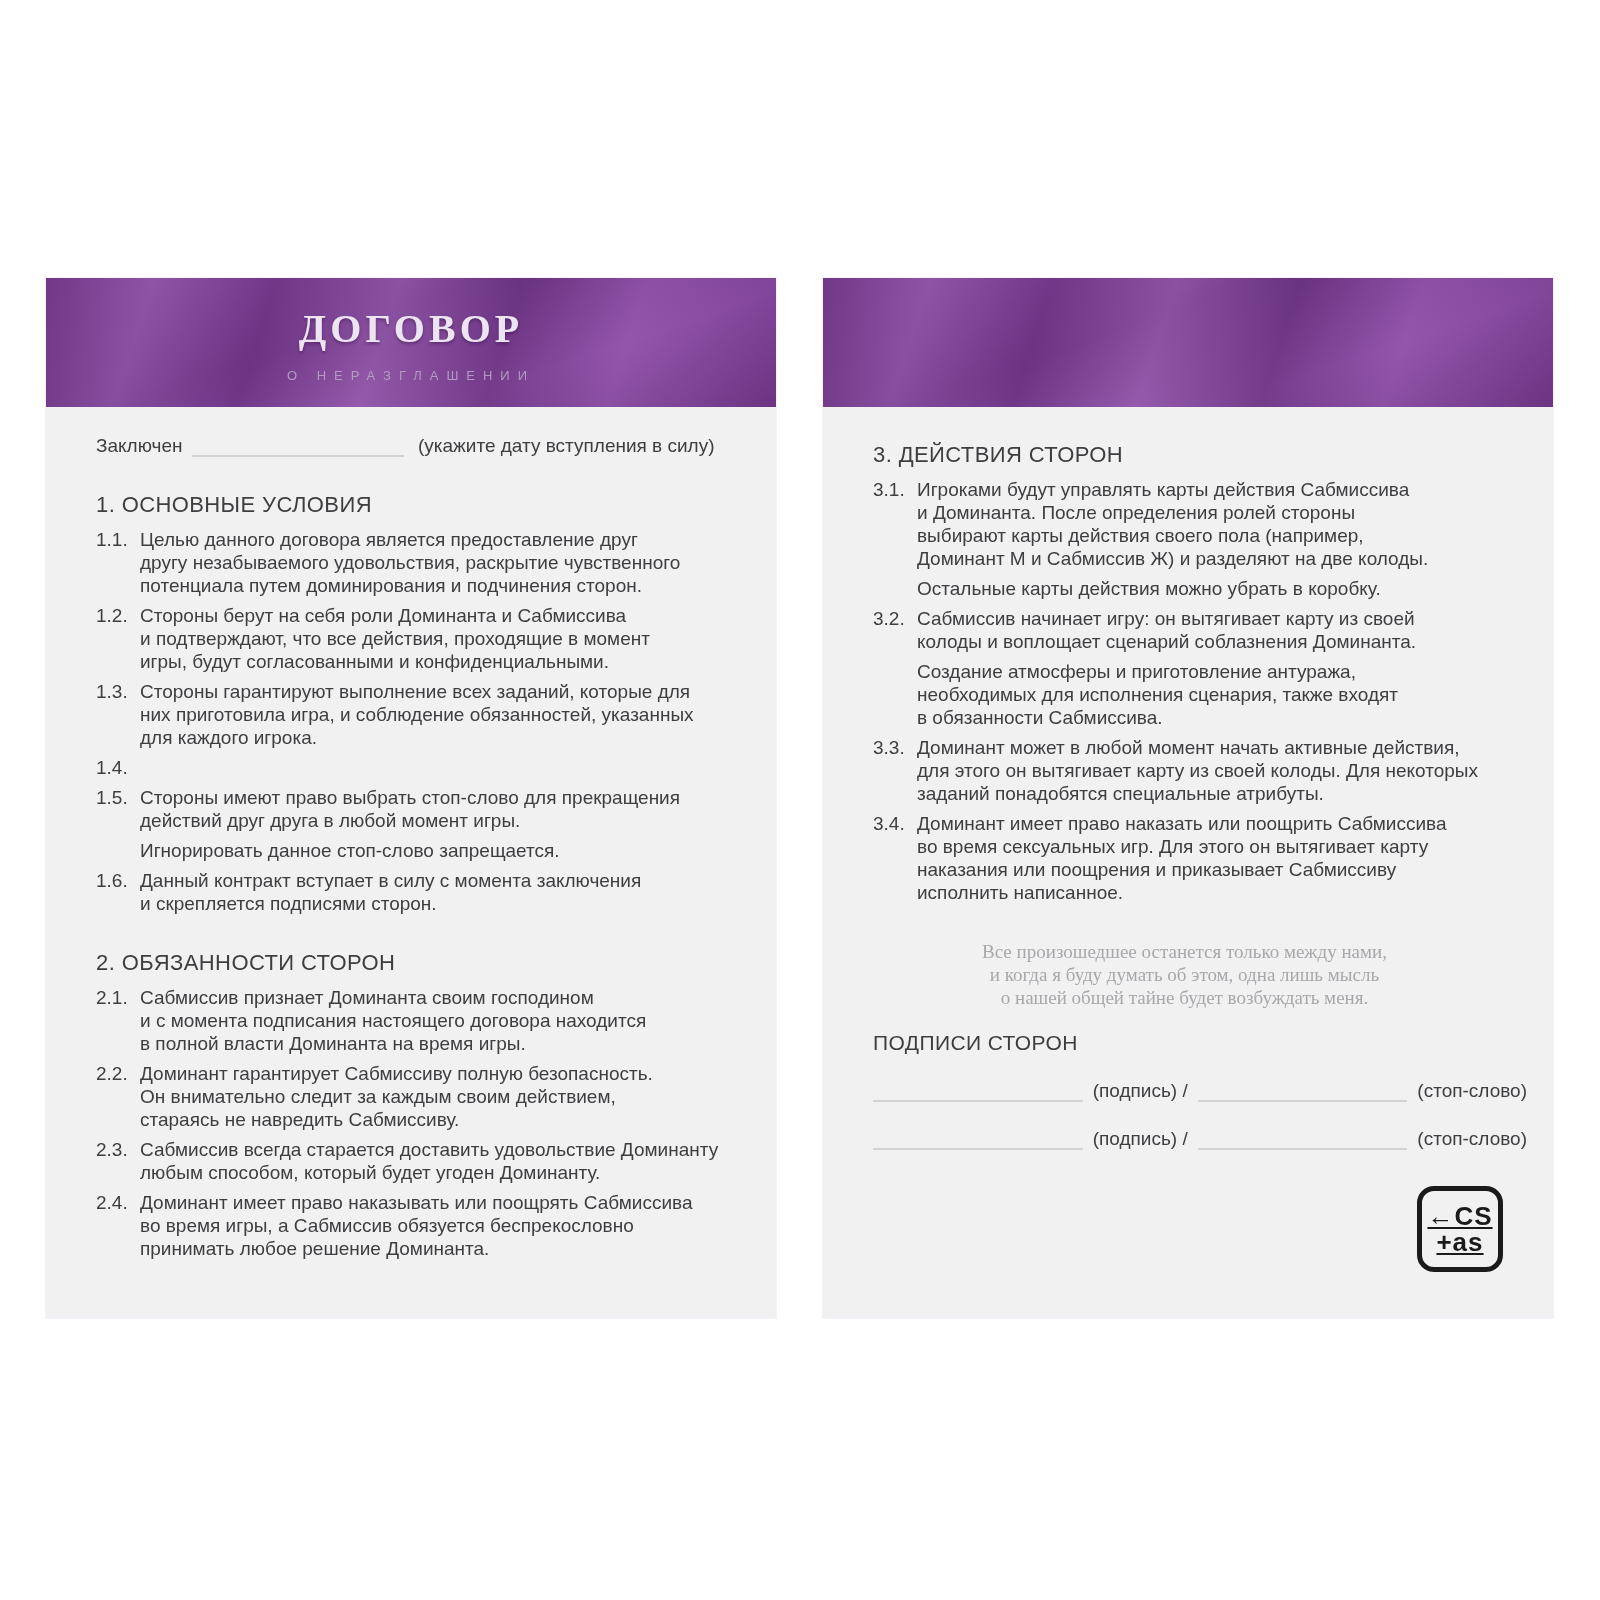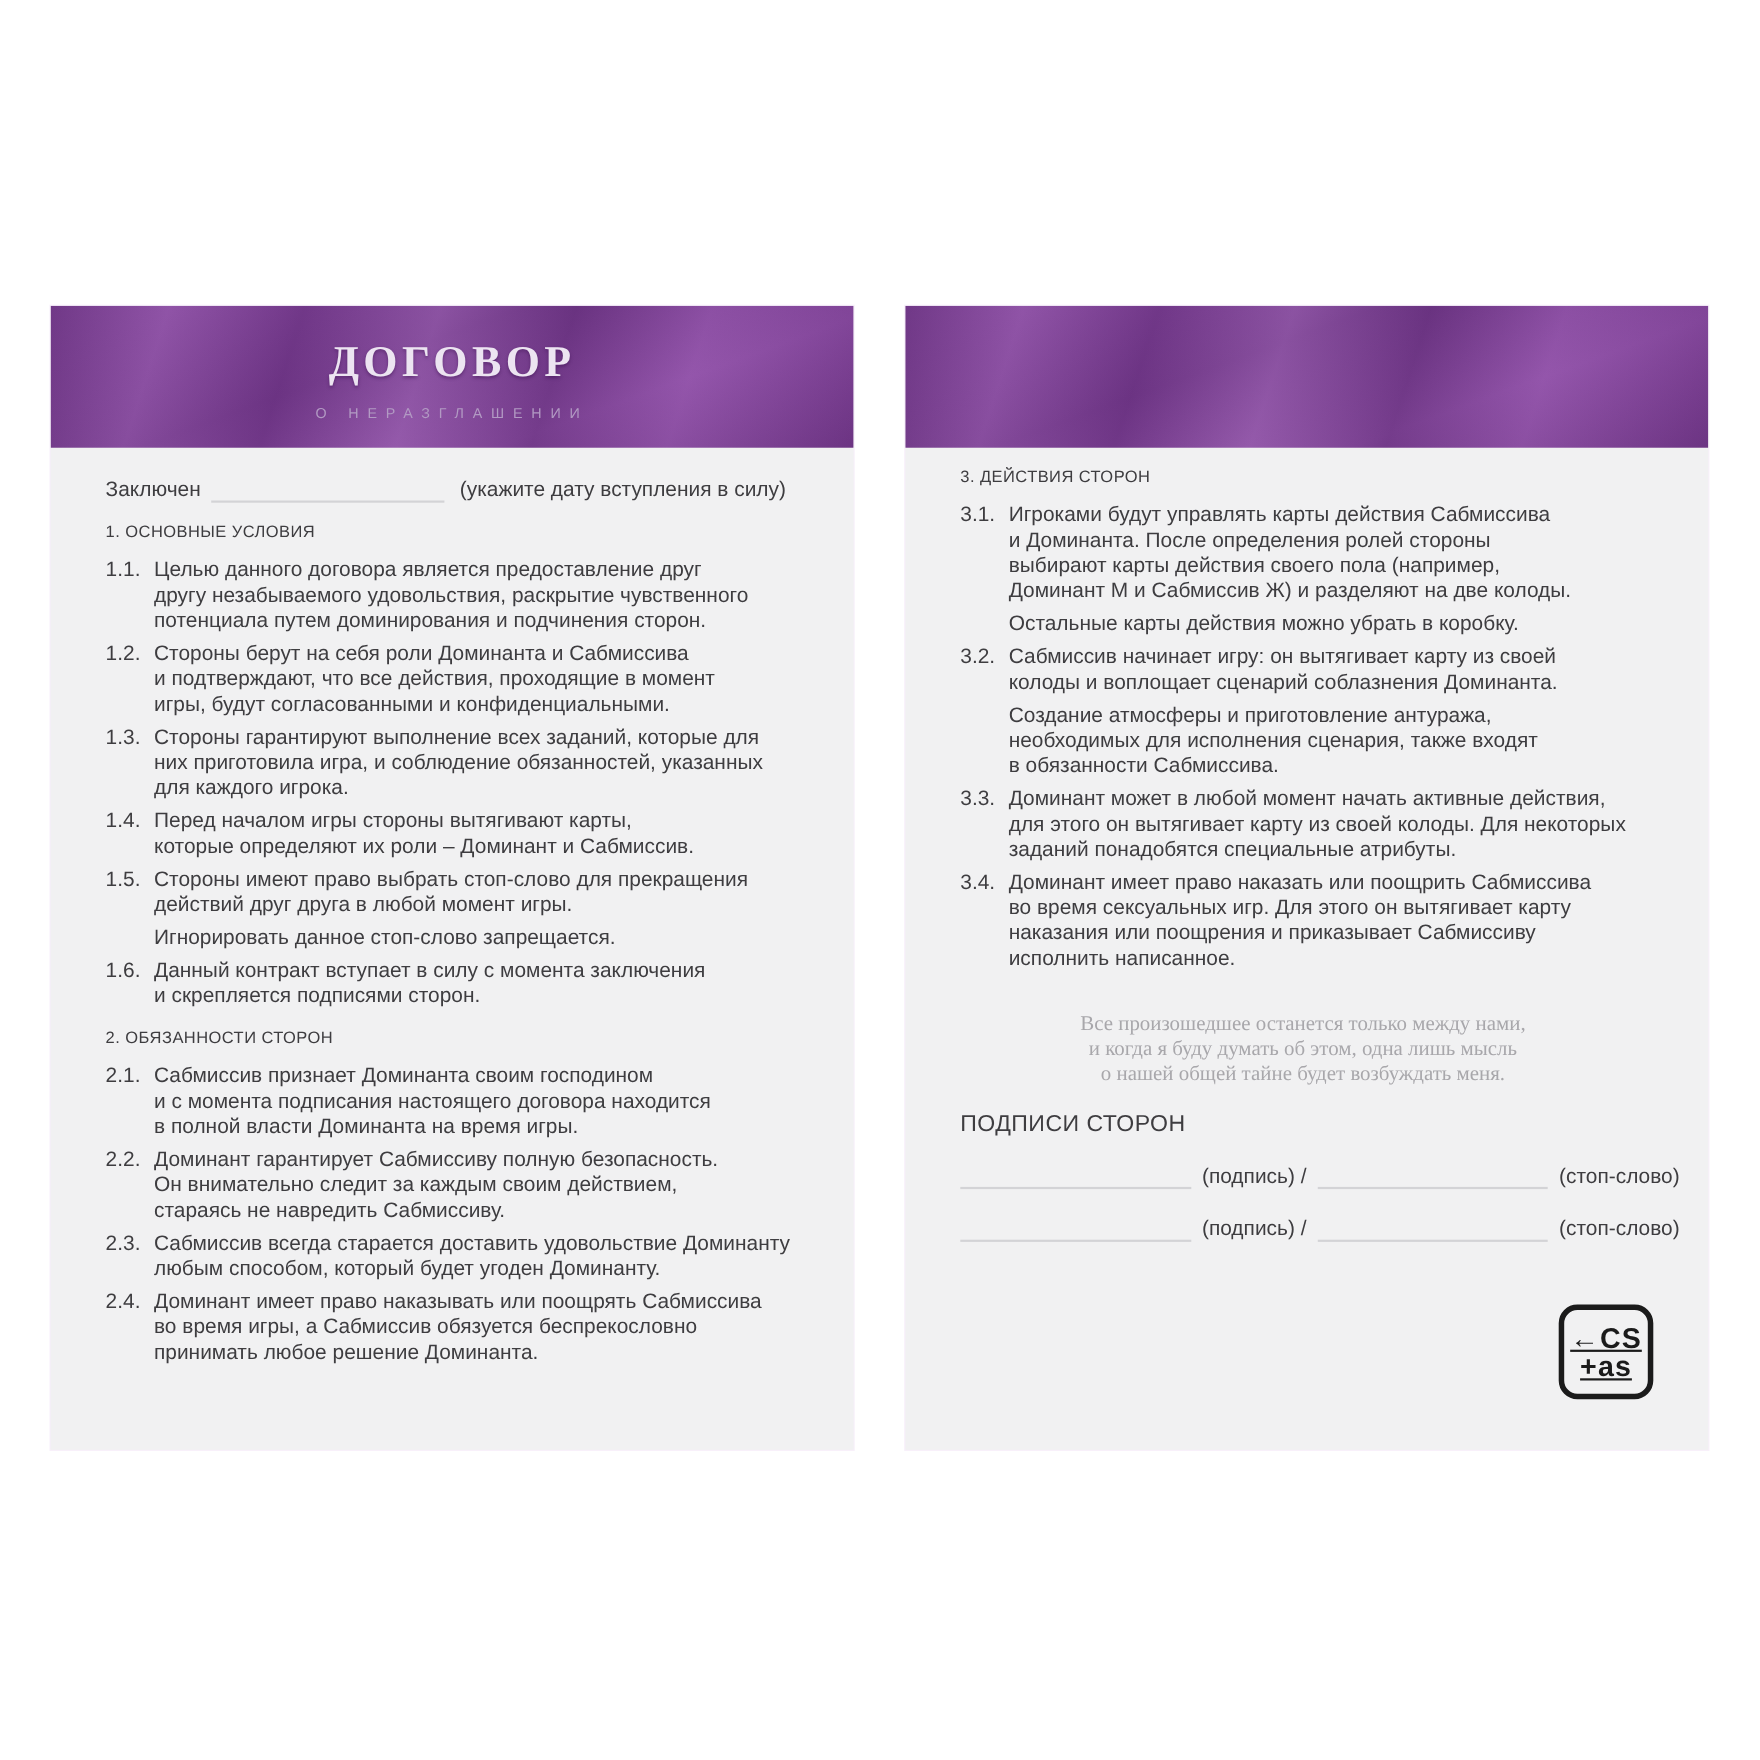--- a/index.html
+++ b/index.html
@@ -35,21 +35,21 @@
   .content{padding:0 26px 0 50px;font-size:19px;line-height:23px;}
   
   .intro{margin-top:26px;}
   .irow{display:flex;align-items:flex-end;margin-bottom:10px;height:24px;}
   .ilabel{flex:0 0 96px;}
   .fill{border-bottom:2px solid #d3d3d6;height:18px;}
   .fill.f1{width:212px;margin-right:14px;}
   .fill.f2{width:228px;margin:0 12px 0 0;}
   .fill.f3{width:246px;margin:0 8px 0 12px;}
   
-  .sec-title{font-size:15px;letter-spacing:.4px;margin:15px 0 12px 0;}
+  .sec-title{font-size:22px;letter-spacing:.4px;margin:36px 0 12px 0;}
   .item{display:flex;margin-bottom:7px;}
   .num{flex:0 0 44px;}
   .itext{white-space:pre;}
   
   .quote{
     margin-top:36px;padding-right:31px;text-align:center;
     white-space:pre;color:#a8a7ab;font-family:Liberation Serif, serif;
   }
   .sig-title{font-size:21px;letter-spacing:.4px;margin:22px 0 0 0;}
   .sigrow{display:flex;align-items:flex-end;margin-top:24px;height:24px;}
@@ -98,22 +98,20 @@
 игры, будут согласованными и конфиденциальными.</div>
     </div>
     <div class="item">
       <span class="num">1.3.</span>
       <div class="itext">Стороны гарантируют выполнение всех заданий, которые для
 них приготовила игра, и соблюдение обязанностей, указанных
 для каждого игрока.</div>
     </div>
     <div class="item">
       <span class="num">1.4.</span>
-      <div class="itext">Перед началом игры стороны вытягивают карты,
-которые определяют их роли – Доминант и Сабмиссив.</div>
     </div>
     <div class="item">
       <span class="num">1.5.</span>
       <div class="itext">Стороны имеют право выбрать стоп-слово для прекращения
 действий друг друга в любой момент игры.</div>
     </div>
     <div class="item">
       <span class="num"></span>
       <div class="itext">Игнорировать данное стоп-слово запрещается.</div>
     </div>

